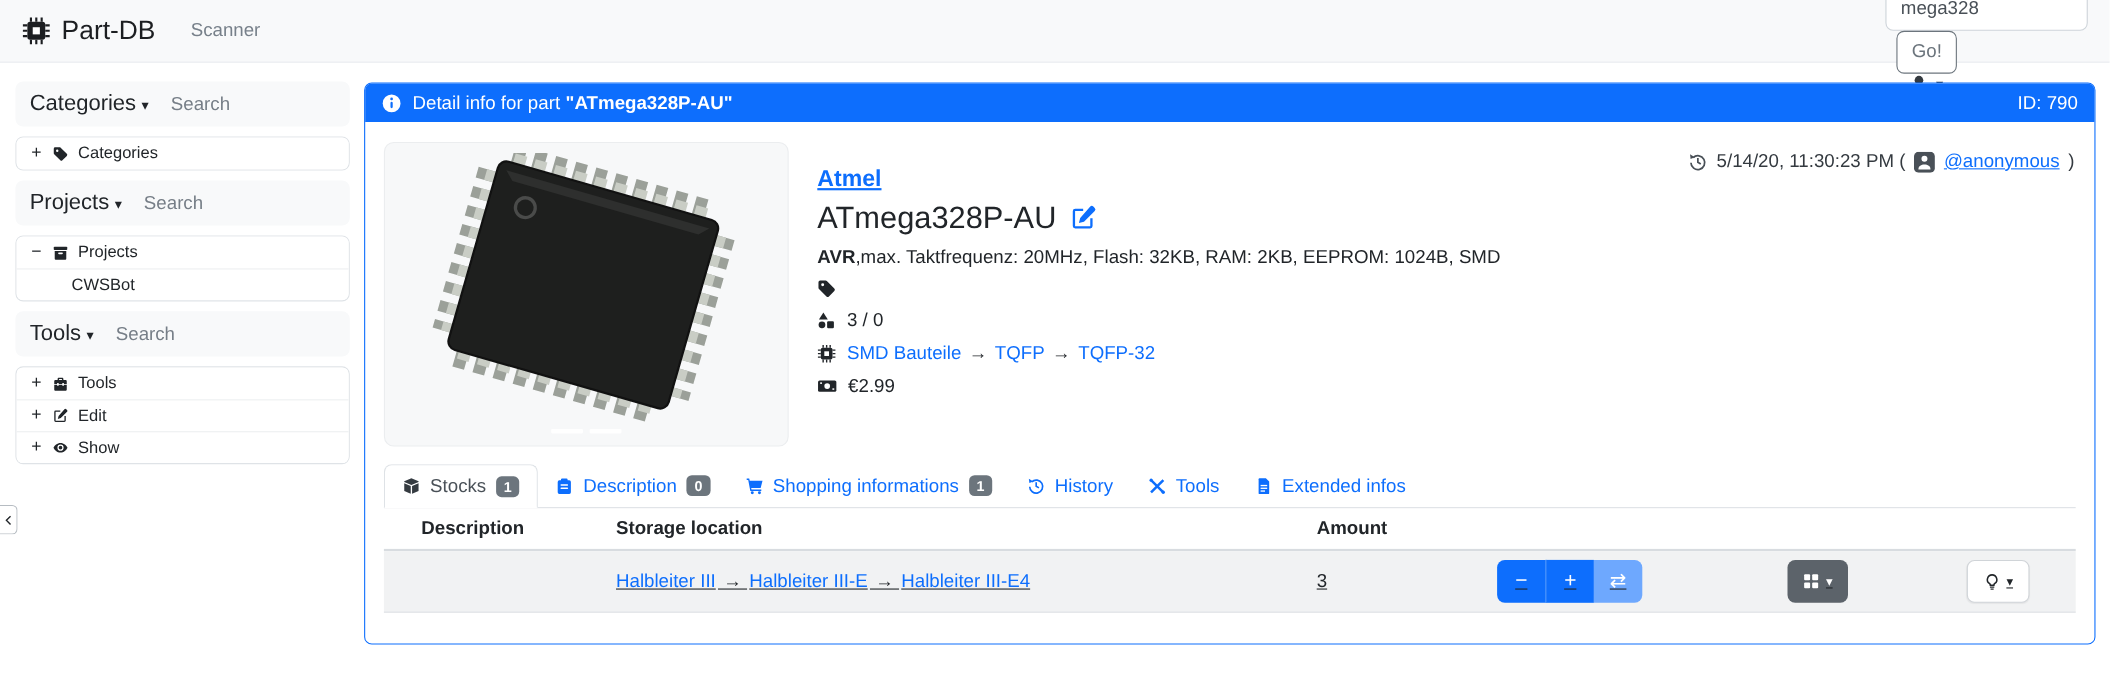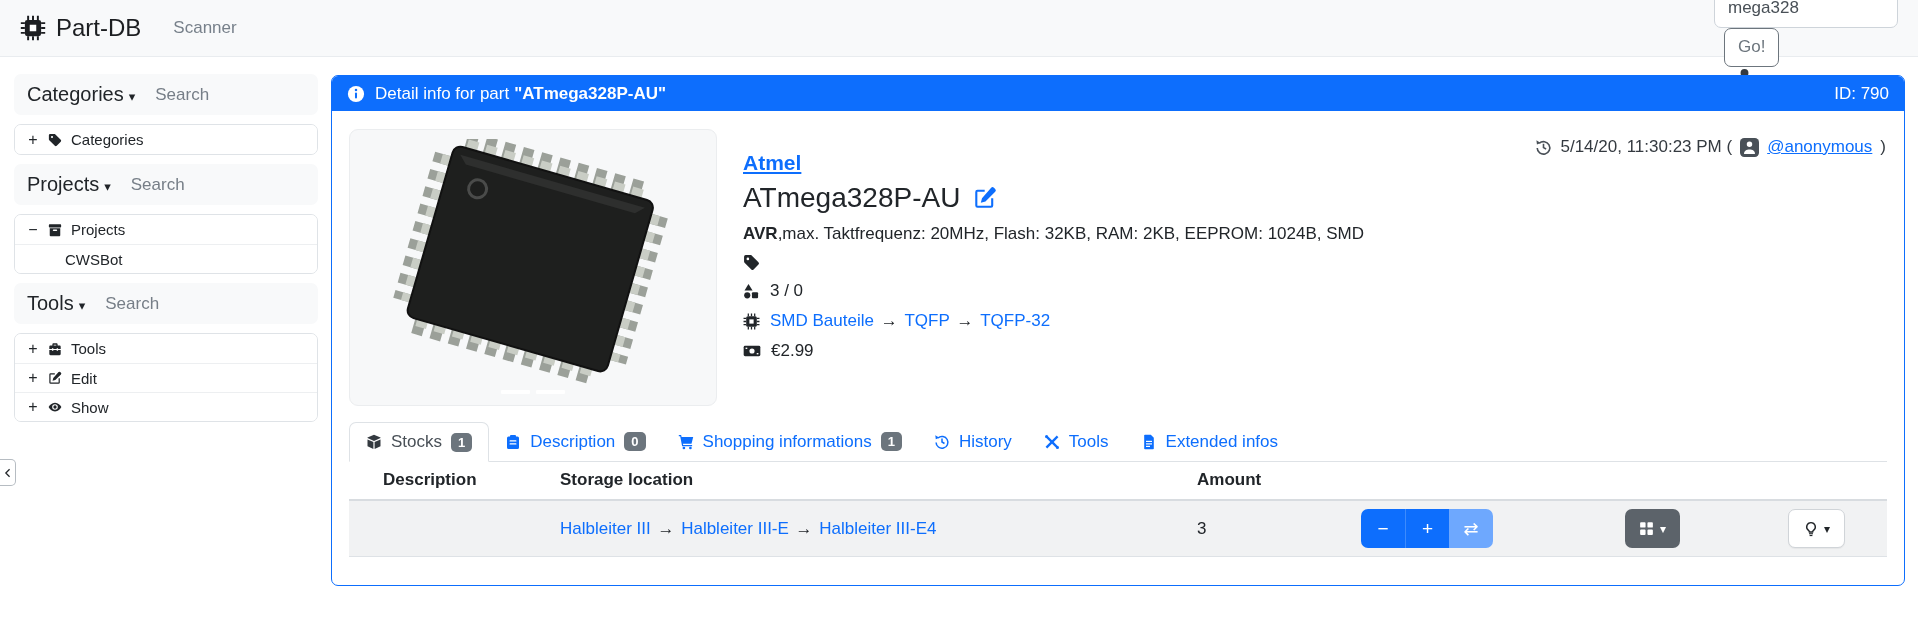--- a/index.html
+++ b/index.html
@@ -90,21 +90,21 @@
                 border-radius:7px 7px 0 0; margin-bottom:-1px; }
   .tab.active .ic { color:#343a40; }
   .badge { background:#6c757d; color:#fff; font-size:13px; font-weight:700; border-radius:5px;
            padding:3px 7px; line-height:1; }
 
   
   .table { position:absolute; left:17px; right:17px; top:350px; }
   .thead { display:flex; padding:9px 10px; font-weight:700; font-size:17px; color:#212529;
            border-bottom:2px solid #d8dce0; }
   .trow { display:flex; align-items:center; background:#f1f2f3; height:56px; padding:0 10px;
-          border-bottom:1px solid #dee2e6; font-size:17px; }
+          border-bottom:1px solid #dee2e6; font-size:17px;text-decoration:underline; }
   .col-desc { width:177px;margin-left:24px; }
   .col-loc { width:637px; }
   .col-amt { width:164px; }
   .col-act { flex:1; display:flex; align-items:center; }
 
   .btn-group { display:flex; }
   .qbtn { width:44px; height:39px; border:none; color:#fff; font-size:19px; cursor:pointer;
           display:flex; align-items:center; justify-content:center;
           font-family:"Liberation Sans","DejaVu Sans",sans-serif; }
   .qbtn.minus { background:#0d6efd; border-radius:7px 0 0 7px; }

